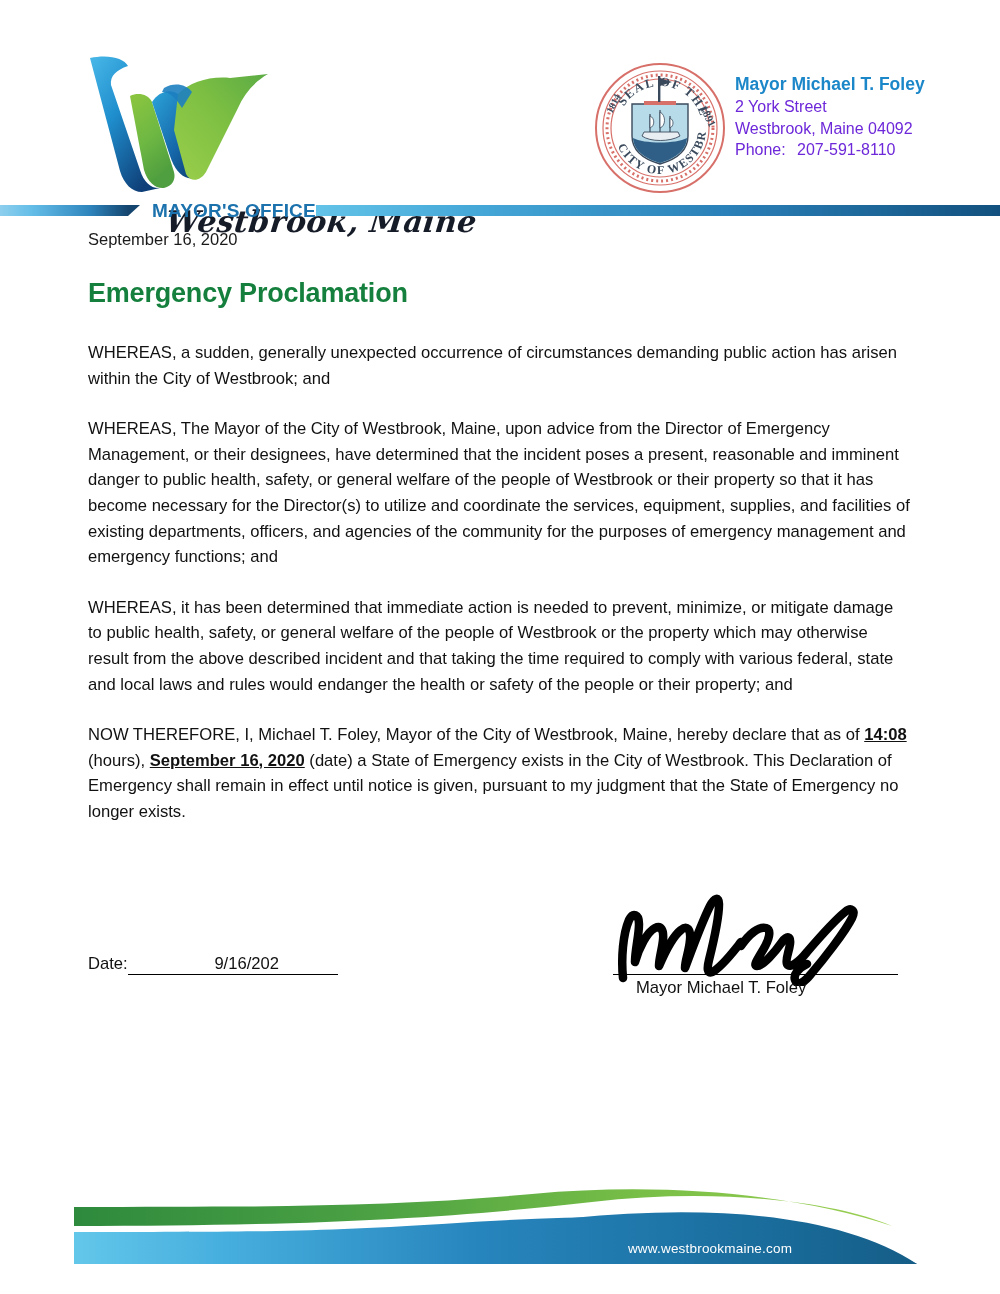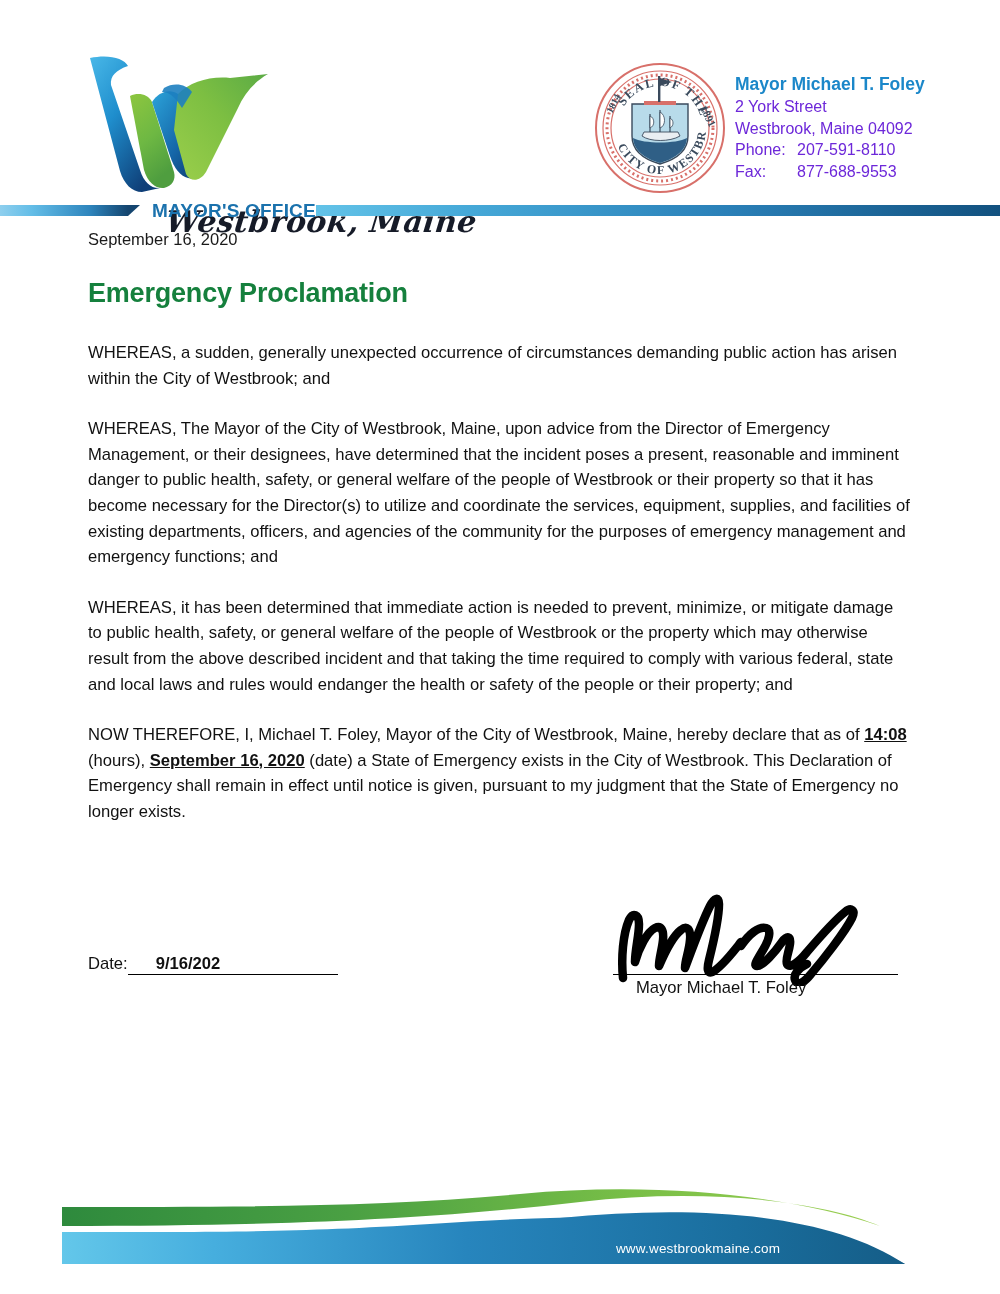--- a/index.html
+++ b/index.html
@@ -175,24 +175,23 @@
     left: 0;
     top: 54px;
     font-size: 16.6px;
     color: #111111;
     white-space: nowrap;
   }
   .date-value {
     display: inline-block;
     width: 210px;
     border-bottom: 1.4px solid #000;
-    text-align: left;
+    text-align: center;
     padding-left: 28px;
     box-sizing: border-box;
-    font-weight: bold;
   }
   .sig-wrap {
     position: absolute;
     left: 525px;
     top: 0px;
     width: 290px;
   }
   .sig-ink {
     position: absolute;
     left: -4px;
@@ -212,21 +211,21 @@
     left: 23px;
     top: 78px;
     font-size: 16.6px;
     color: #111111;
     white-space: nowrap;
   }
 
   
   .footer {
     position: absolute;
-    left: 0;
+    left: 12px;
     bottom: 0;
     width: 793px;
     height: 110px;
   }
   .footer-url {
     position: absolute;
     left: 0;
     top: 57px;
     width: 1000px;
     text-align: center;
@@ -308,21 +307,20 @@
         <path d="M58 72 L58 54 M68 72 L68 50 M78 72 L78 56" stroke="#3a4a5c" stroke-width="1.2"></path>
         <path d="M58 56 C 63 58, 63 66, 58 68 Z M68 52 C 74 55, 74 66, 68 68 Z M78 58 C 82 60, 82 66, 78 68 Z" fill="#ffffff" stroke="#3a4a5c" stroke-width="0.8"></path>
       </svg>
     </div>
 
     <div class="contact-block">
       <div class="contact-name">Mayor Michael T. Foley</div>
       <div class="contact-line">2 York Street</div>
       <div class="contact-line">Westbrook, Maine 04092</div>
       <div class="contact-line"><span class="lbl">Phone:</span><span>207-591-8110</span></div>
-      <div class="contact-line"><span class="lbl">Fax:</span><span>877-688-9553</span></div>
     </div>
 
     <div class="divider">
       <div class="bar-left"></div>
       <div class="bar-left-tip"></div>
       <div class="bar-label">MAYOR'S OFFICE</div>
       <div class="bar-right"></div>
     </div>
   </div>
 

